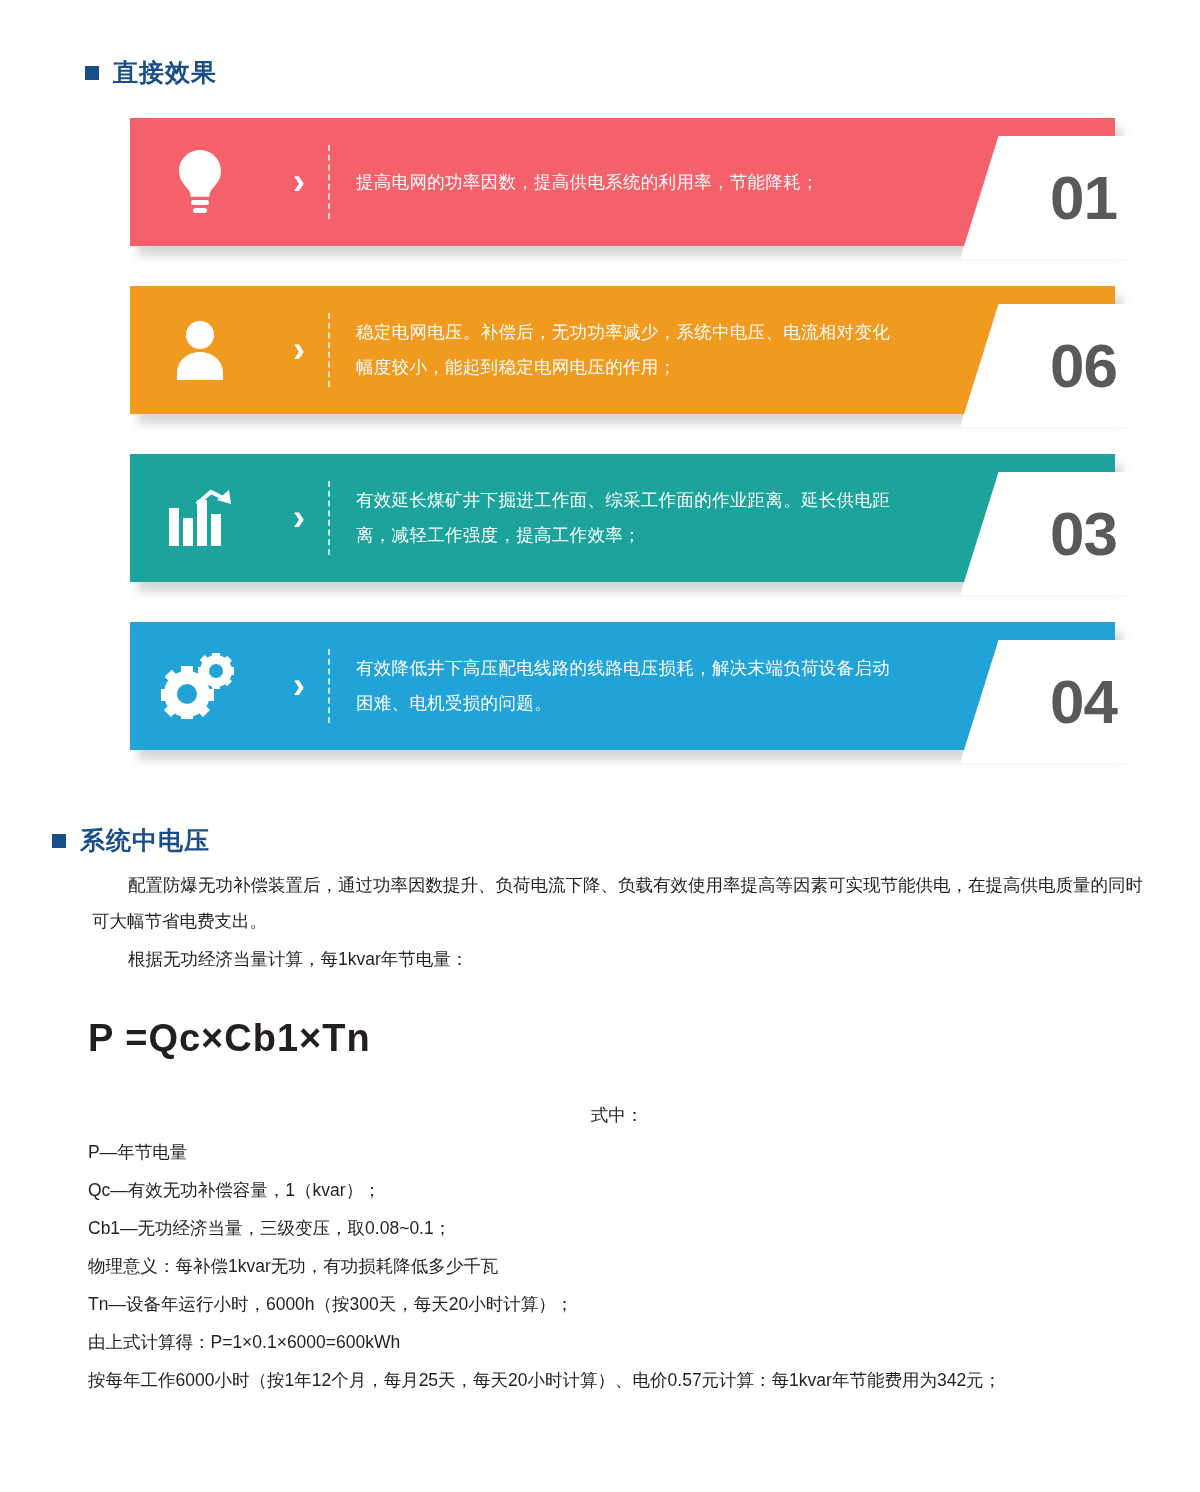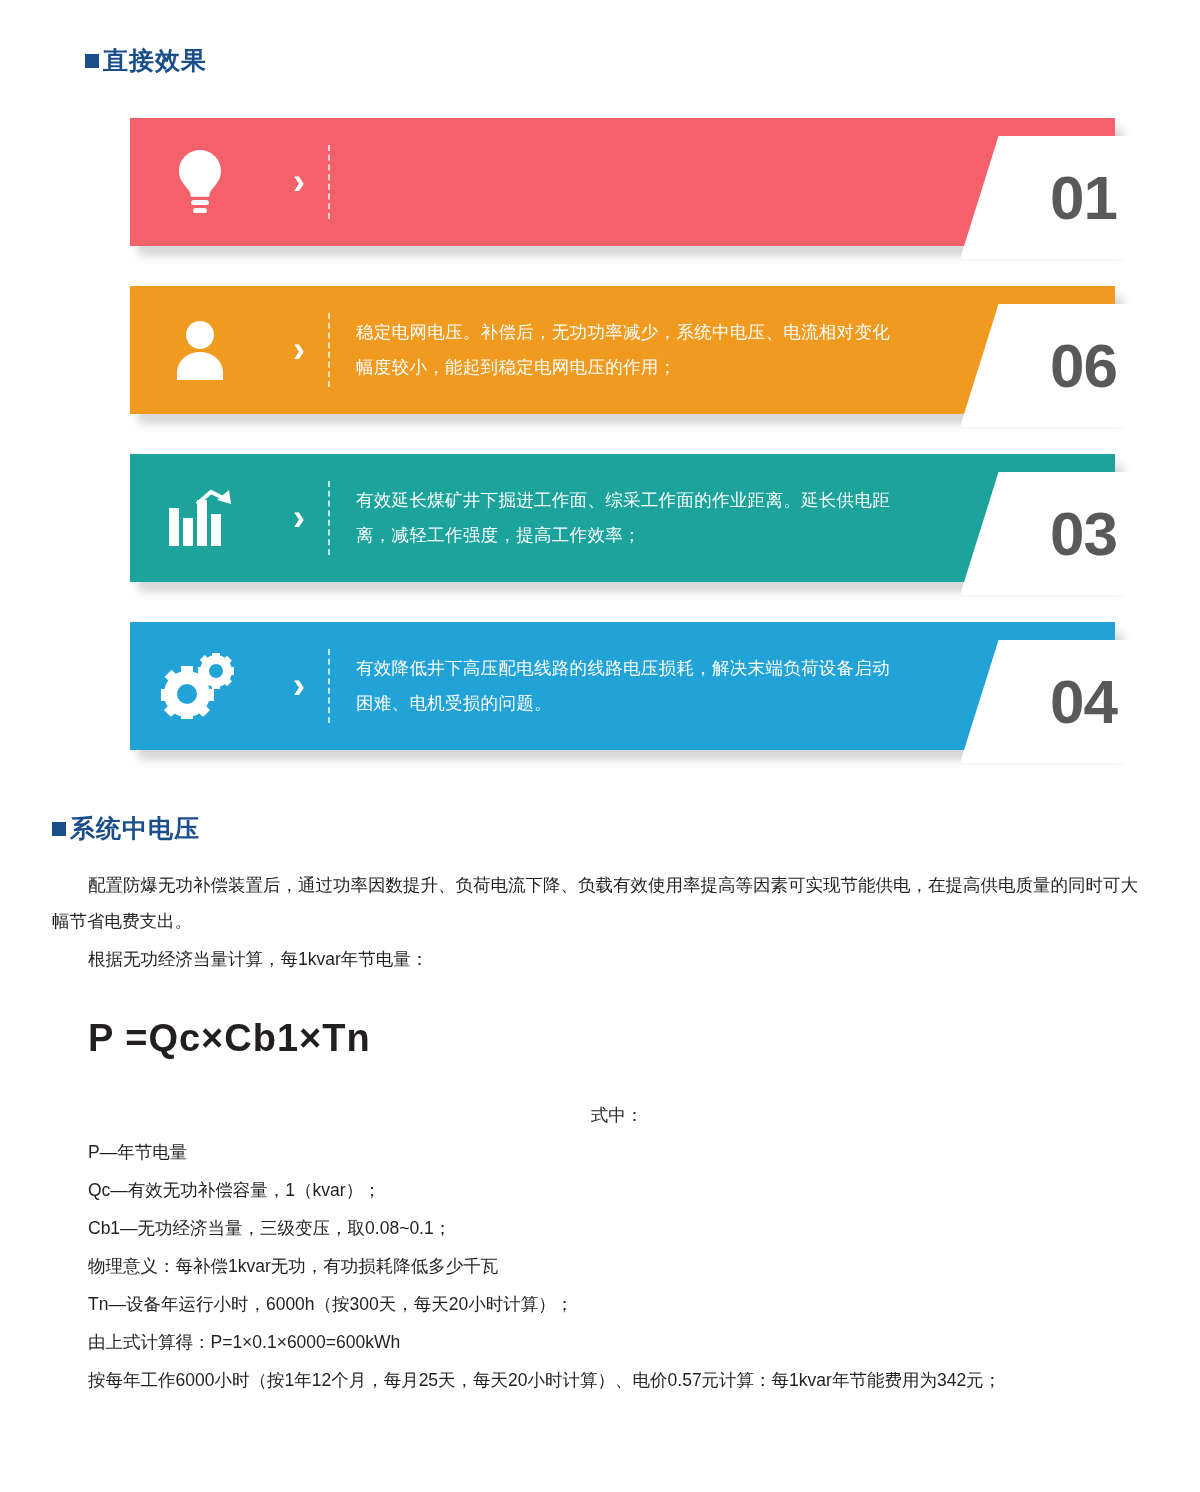--- a/index.html
+++ b/index.html
@@ -14,21 +14,22 @@
     font-family: "Liberation Sans", "DejaVu Sans", sans-serif;
     color: #231f20;
     position: relative;
     overflow: hidden;
   }
 
   
   .section-heading {
     display: flex;
     align-items: center;
-    gap: 4px;
+    gap: 14px;
+    margin-top: 12px;
   }
   .section-heading .bullet {
     width: 14px;
     height: 14px;
     background: #1a4e8a;
     display: inline-block;
   }
   .section-heading .title {
     font-size: 25px;
     font-weight: bold;
@@ -141,21 +142,21 @@
   .econ {
     position: absolute;
     left: 52px;
     top: 868px;
     width: 1100px;
     font-size: 17.5px;
     line-height: 2.05;
     color: #231f20;
   }
   .econ p { margin: 0 0 2px 0; }
-  .econ .indent { text-indent: 36px; }
+  .econ .indent { text-indent: 36px; margin-left: 40px; }
   .formula {
     font-size: 38px;
     font-weight: bold;
     margin: 22px 0 20px 36px;
     letter-spacing: 1px;
   }
   .econ .line { margin-left: 36px; }
   .econ .line0 { margin-left: 30px; text-align: center; }
 </style>
 </head>
@@ -174,20 +175,21 @@
       <div class="bar-inner">
         <div class="bar-icon">
           <svg width="58" height="68" viewBox="0 0 58 68" aria-hidden="true">
             <path d="M29 2C17.4 2 8 11.4 8 23c0 7.6 3.9 12.2 7.3 16.2 2.4 2.8 4.2 5 4.2 7.6v2h19v-2c0-2.6 1.8-4.8 4.2-7.6C46.1 35.2 50 30.6 50 23 50 11.4 40.6 2 29 2z" fill="#ffffff"></path>
             <rect x="20" y="52" width="18" height="5" rx="2.5" fill="#ffffff"></rect>
             <rect x="22" y="60" width="14" height="5" rx="2.5" fill="#ffffff"></rect>
           </svg>
         </div>
         <div class="bar-arrow">›</div>
         <div class="bar-sep"></div>
+        <div class="bar-text">提高电网的功率因数，提高供电系统的利用率，节能降耗；</div>
       </div>
     </div>
     <div class="num-block">
       <span class="num">01</span>
     </div>
   </div>
 
   <div class="bar-wrap">
     <div class="bar-shadow"></div>
     <div class="bar" style="background:#f09a1f;">

